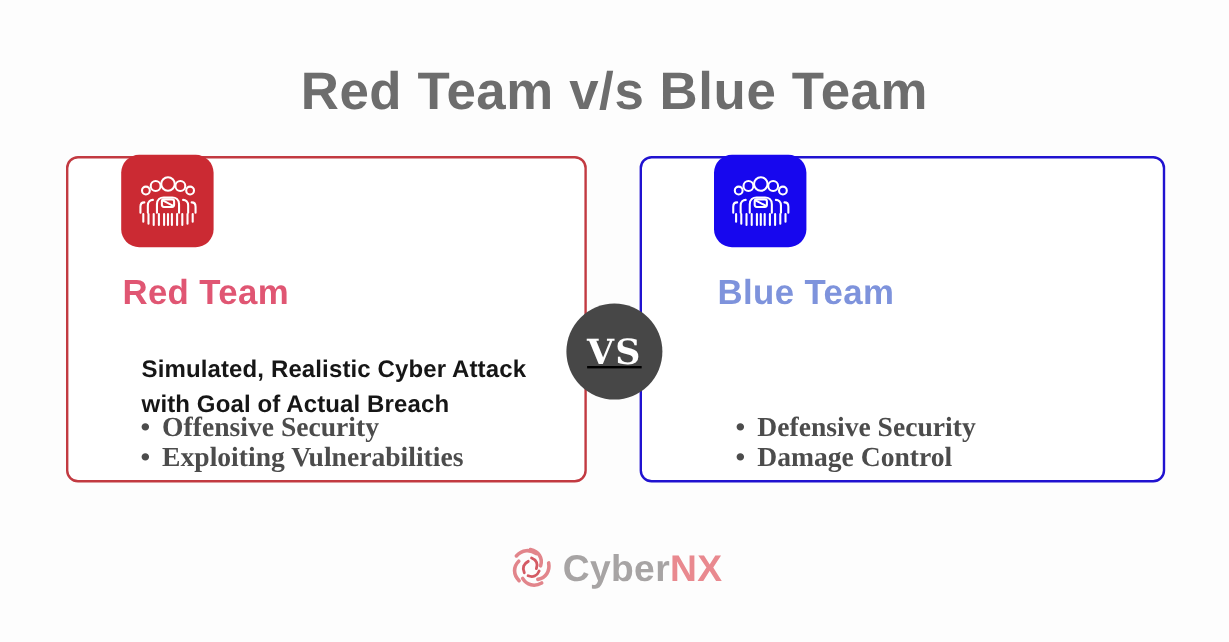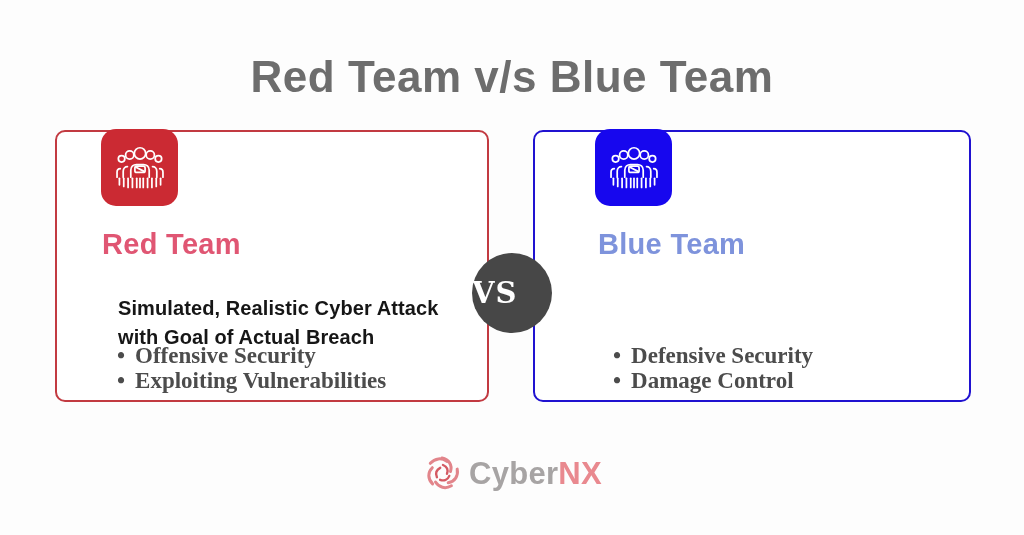--- a/index.html
+++ b/index.html
@@ -58,21 +58,21 @@
   .card li{
     font-size:23px;font-weight:bold;color:var(--bullet-text,#4c4c4c);
     line-height:25px;white-space:nowrap;font-family:Liberation Serif, serif;
   }
   .card li::before{
     content:"\2022";margin-right:10px;color:var(--bullet-text,#4c4c4c);
   }
   .vs-badge{
     position:absolute;left:472px;top:253px;width:80px;height:80px;
     border-radius:50%;background:var(--vs-circle,#474747);
-    display:flex;align-items:center;justify-content:flex-start;z-index:5;
+    display:flex;align-items:center;justify-content:center;z-index:5;text-decoration:underline;
   }
   .vs-badge span{
     font-family:"DejaVu Serif", serif;font-weight:bold;
     font-size:29px;color:#ffffff;letter-spacing:1px;
   }
   .logo{
     position:absolute;left:0;top:452px;width:100%;
     display:flex;align-items:center;justify-content:center;gap:7px;
   }
   .logo svg{width:40px;height:44px;display:block;}

